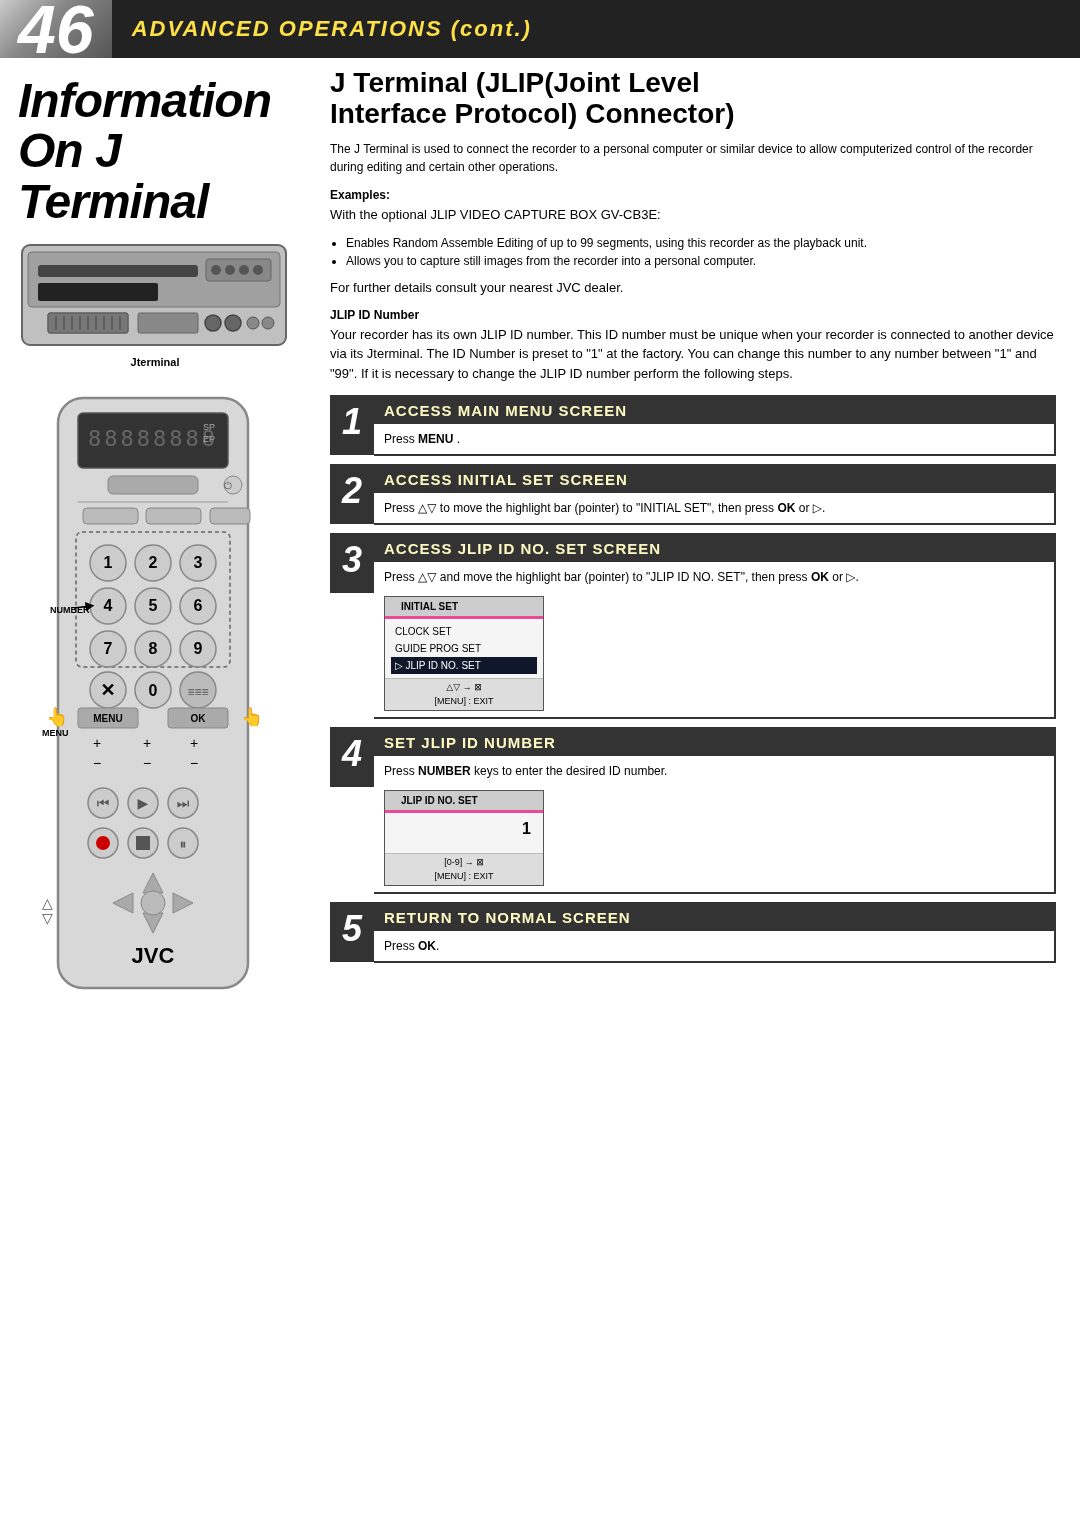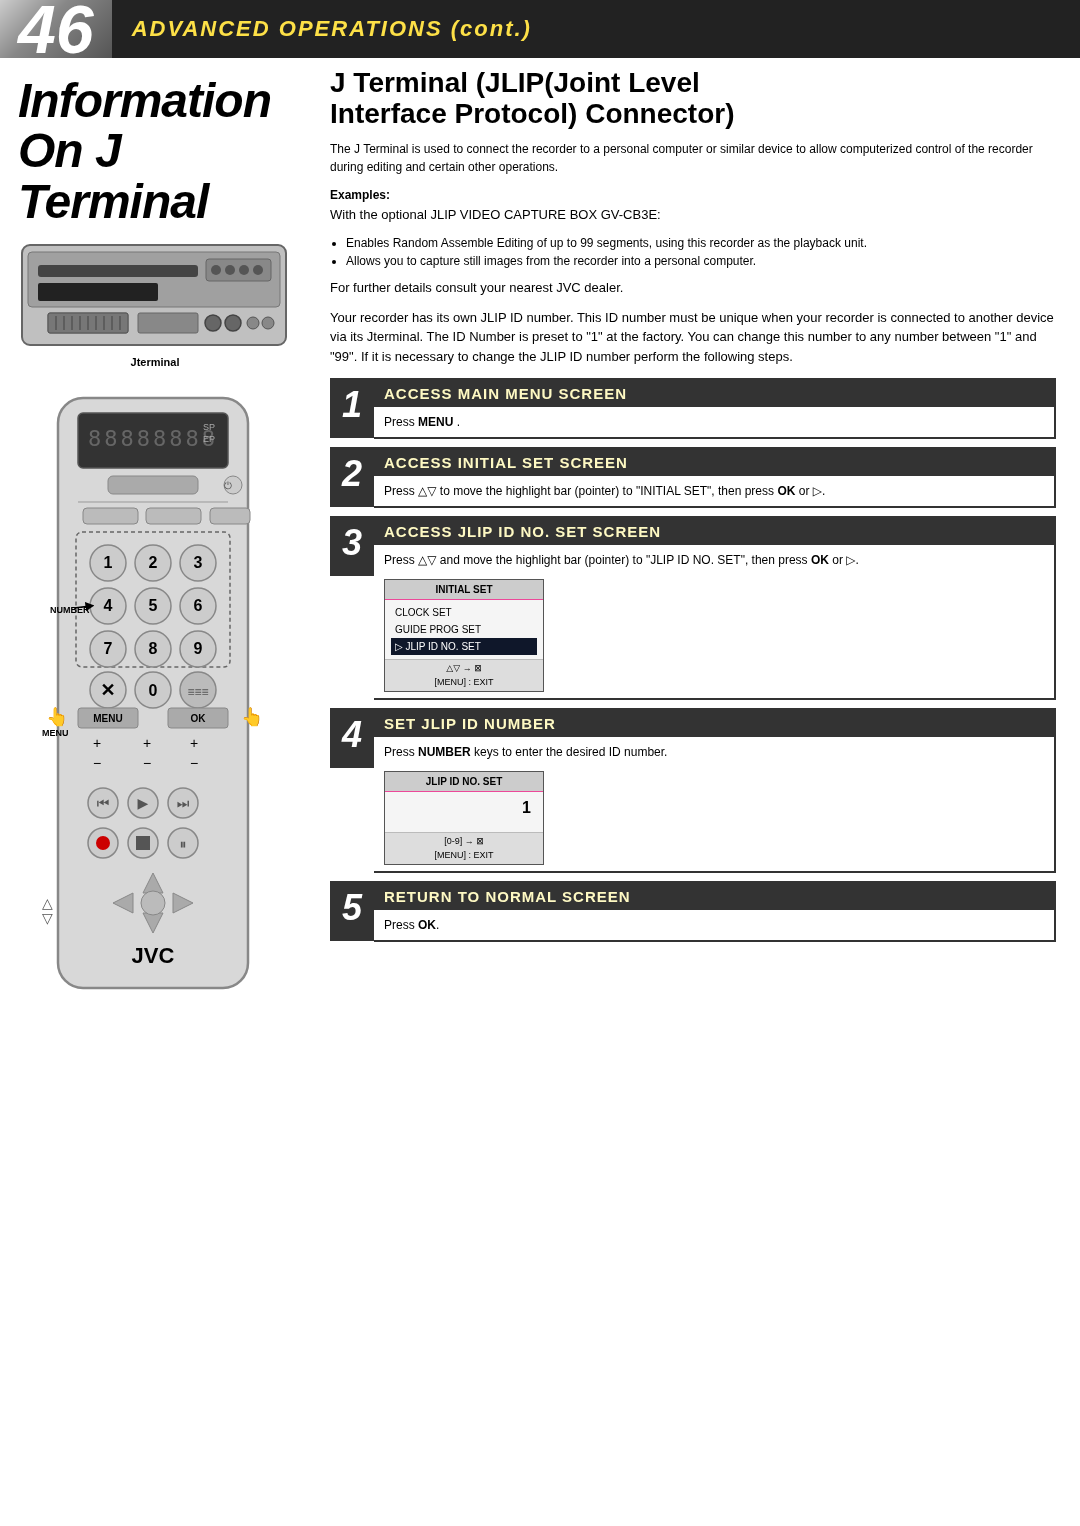--- a/index.html
+++ b/index.html
@@ -195,25 +195,24 @@
     .screen-mockup {
       border: 1.5px solid #555;
       min-width: 160px;
       max-width: 160px;
       background: #f5f5f5;
       font-size: 10px;
     }
 
     .screen-mockup-header {
       background: #ccc;
-      padding: 2px 4px;
+      padding: 2px 16px;
       font-size: 10px;
       font-weight: bold;
-      text-align: center;
-      border-bottom: 1px solid #ec4899;
+      border-bottom: 3px solid #ec4899;
     }
 
     .screen-mockup-body {
       padding: 4px 6px;
     }
 
     .screen-item {
       padding: 1px 4px;
       font-size: 10px;
     }
@@ -425,20 +424,21 @@
       <div class="subsection-label">Examples:</div>
       <p class="examples-text">With the optional JLIP VIDEO CAPTURE BOX GV-CB3E:</p>
       <ul class="bullet-list">
         <li>Enables Random Assemble Editing of up to 99 segments, using this recorder as the playback unit.</li>
         <li>Allows you to capture still images from the recorder into a personal computer.</li>
       </ul>
       <p class="examples-text">For further details consult your nearest JVC dealer.</p>
     </div>
 
     <div class="jlip-id-section">
+      <div class="subsection-label">JLIP ID Number</div>
       <p class="examples-text">Your recorder has its own JLIP ID number. This ID number must be unique when your recorder is connected to another device via its Jterminal. The ID Number is preset to "1" at the factory. You can change this number to any number between "1" and "99". If it is necessary to change the JLIP ID number perform the following steps.</p>
     </div>
 
     <div class="steps-container">
 
       <div class="step-row">
         <div class="step-number-box">1</div>
         <div class="step-content">
           <div class="step-header">ACCESS MAIN MENU SCREEN</div>
           <div class="step-body">

